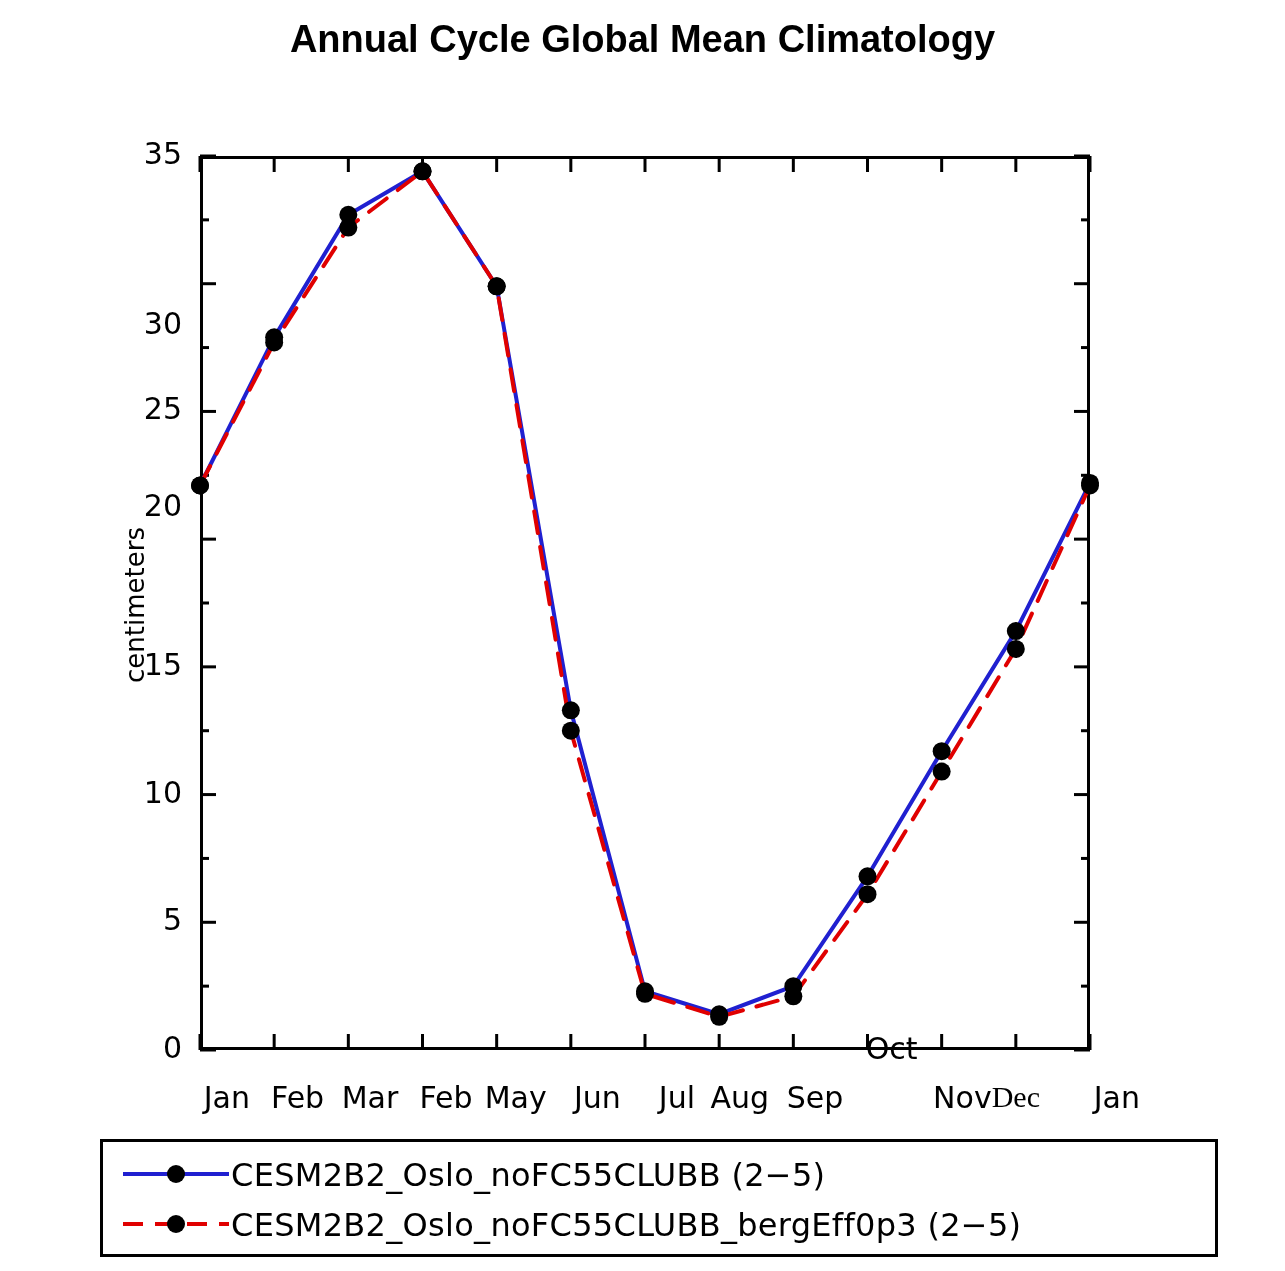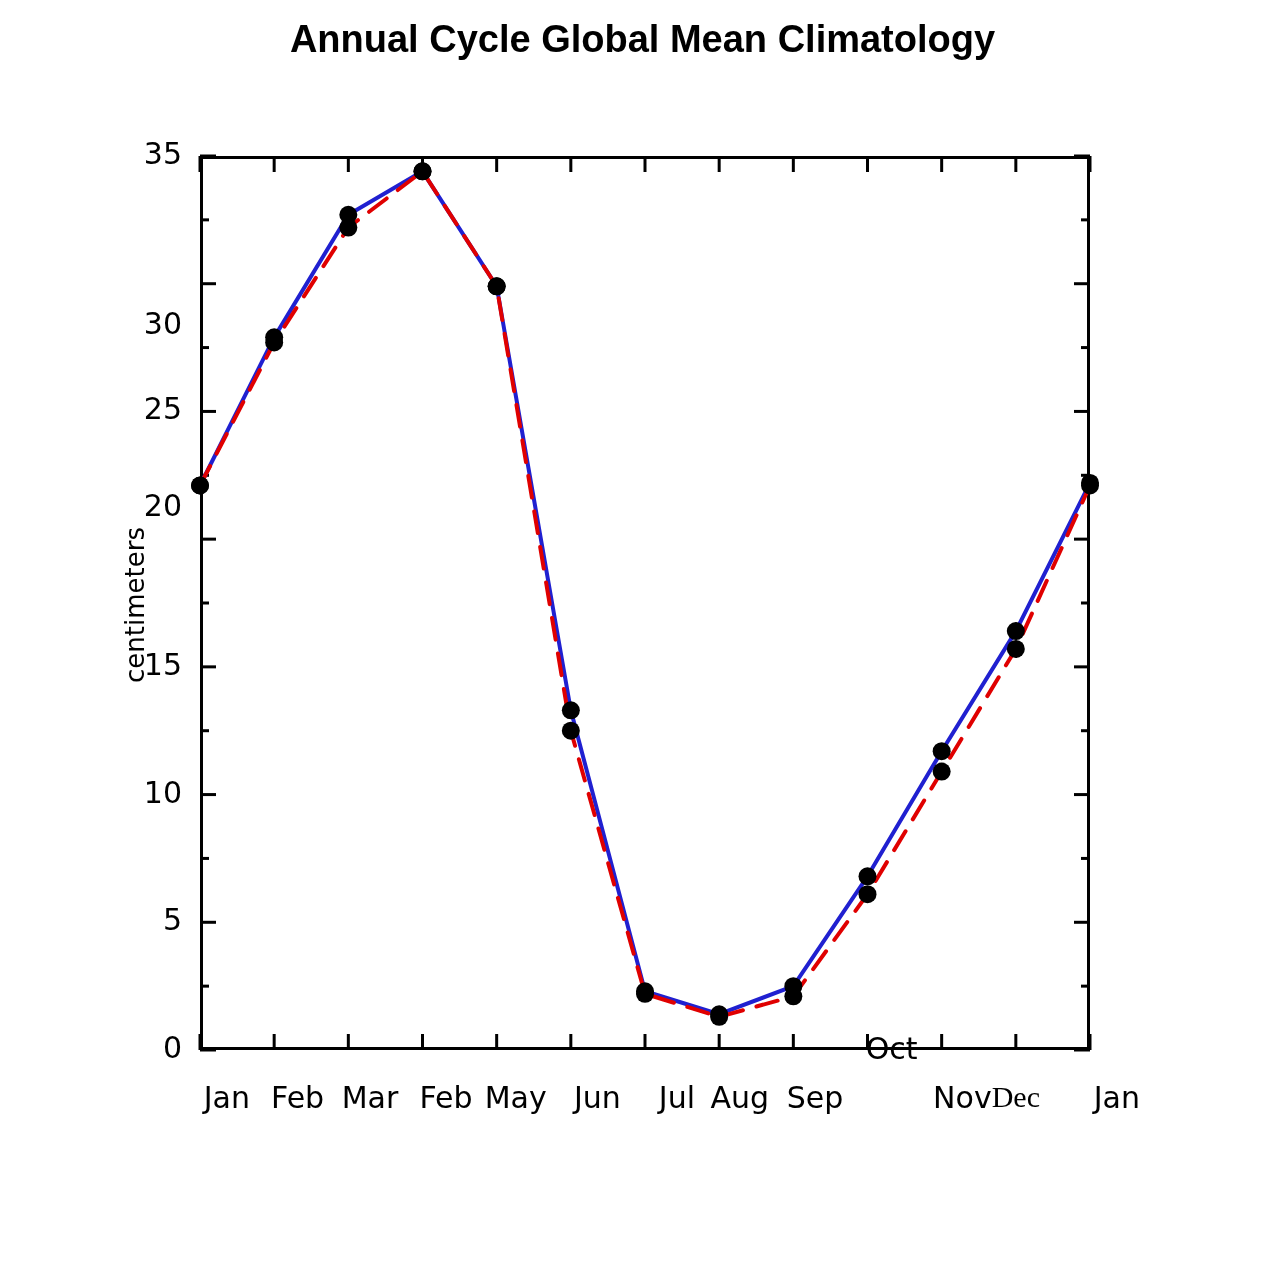--- a/index.html
+++ b/index.html
@@ -231,14 +231,32 @@
       <div class="tick-label-x" style="width: 100px; left: 520.833px; top: 1080px;">Jun</div>
       <div class="tick-label-x" style="width: 100px; left: 595px; top: 1080px;">Jul</div>
       <div class="tick-label-x" style="width: 100px; left: 669.167px; top: 1080px;">Aug</div>
       <div class="tick-label-x" style="width: 100px; left: 743.333px; top: 1080px;">Sep</div>
       <div class="tick-label-x" style="width: 100px; left: 817.5px; top: 1031px;">Oct</div>
       <div class="tick-label-x" style="width: 100px; left: 891.667px; top: 1080px;">Nov</div>
       <div class="tick-label-x" style="width: 100px; left: 940px; top: 1080px; font-family: Liberation Serif, serif;">Dec</div>
       <div class="tick-label-x" style="width: 100px; left: 1040px; top: 1080px;">Jan</div>
     </div>
 
+  <div class="legend-box">
+    <div id="legend-rows">
+        <div class="legend-row" style="top: 10px;">
+          <div class="legend-sample"><svg width="110" height="44">
+              <line x1="2" y1="22" x2="108" y2="22" stroke="#2020d0" stroke-width="4"></line>
+              <circle cx="55" cy="22" r="9" fill="#000"></circle>
+            </svg></div>
+          <div class="legend-label">CESM2B2_Oslo_noFC55CLUBB (2−5)</div>
+        </div>
+        <div class="legend-row" style="top: 60px;">
+          <div class="legend-sample"><svg width="110" height="44">
+              <line x1="2" y1="22" x2="108" y2="22" stroke="#e00000" stroke-width="4" stroke-dasharray="20,12"></line>
+              <circle cx="55" cy="22" r="9" fill="#000"></circle>
+            </svg></div>
+          <div class="legend-label">CESM2B2_Oslo_noFC55CLUBB_bergEff0p3 (2−5)</div>
+        </div>
+      </div>
+  </div>
 
 </div>
 
 </body></html>

